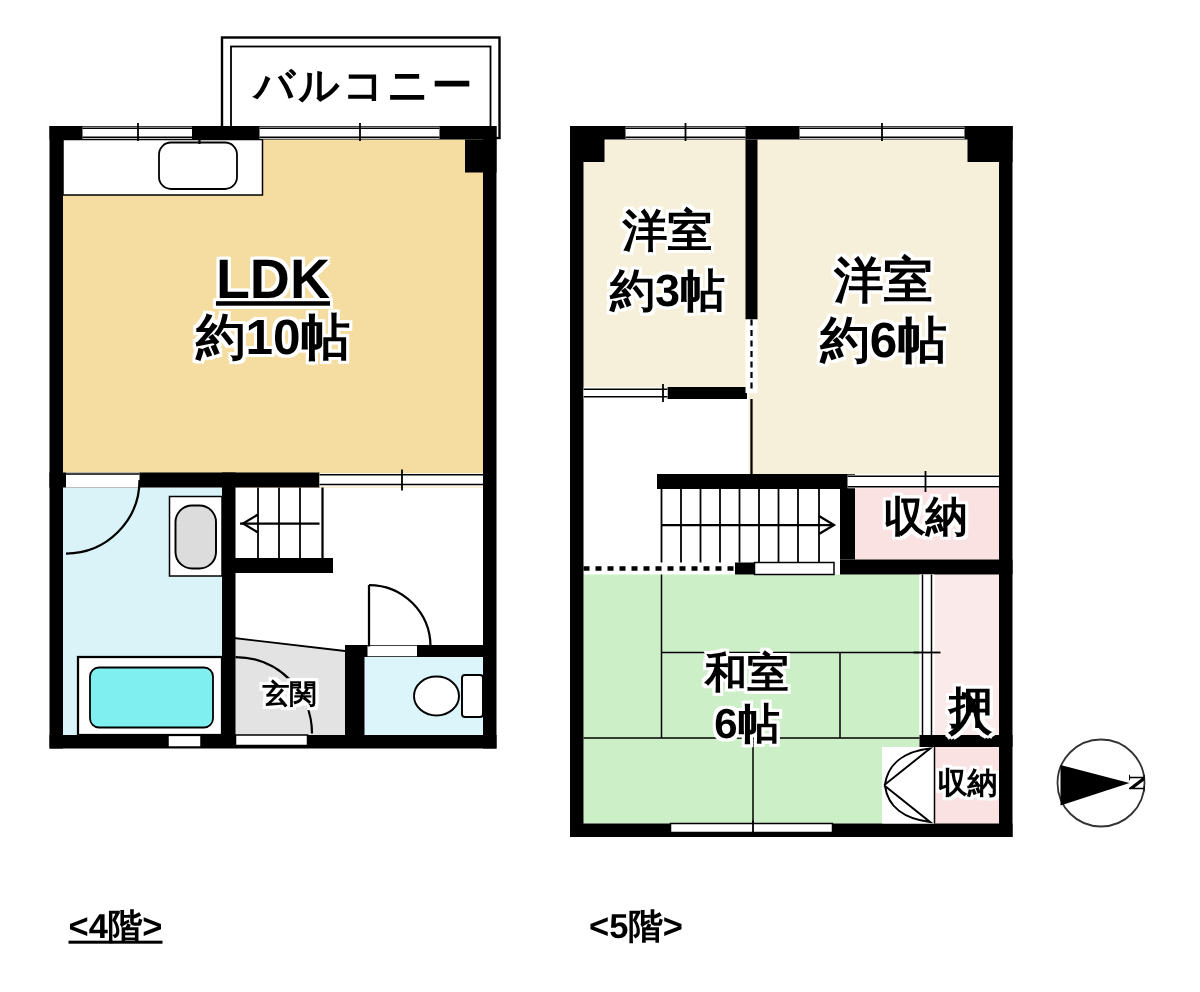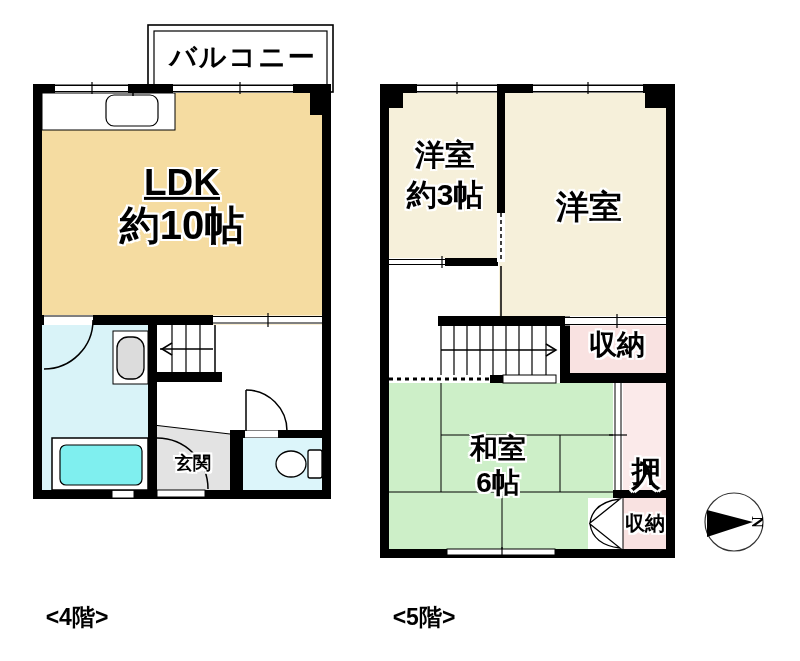--- a/index.html
+++ b/index.html
@@ -6,21 +6,21 @@
   body{width:800px;height:661px;position:relative;background:#ffffff;overflow:hidden;
        font-family:"Liberation Sans","DejaVu Sans",sans-serif;}
   #stage{position:absolute;left:0;top:0;width:800px;height:575px;}
   svg{position:absolute;left:0;top:0;}
   .label{position:absolute;transform:translate(-50%,-50%);font-weight:bold;color:#000;
          white-space:nowrap;text-align:center;line-height:1.12;
          text-shadow:-2px 0 0 #fff,2px 0 0 #fff,0 -2px 0 #fff,0 2px 0 #fff,
                      -2px -2px 0 #fff,2px -2px 0 #fff,-2px 2px 0 #fff,2px 2px 0 #fff;}
   .balcony-t{font-size:27px;letter-spacing:2px;}
   .ldk-1{font-size:37px;text-decoration:underline;}
-  .ldk-2{font-size:40px;}
+  .ldk-2{font-size:33px;}
   .w3{font-size:30px;line-height:40px;}
   .w6{font-size:33px;line-height:40px;}
   .wa{font-size:28px;line-height:34px;}
   .st-u{font-size:28px;}
   .st-l{font-size:20px;}
   .genkan-t{font-size:18px;}
   .oshiire-t{font-size:29px;writing-mode:vertical-rl;text-orientation:upright;line-height:1;letter-spacing:3px;}
   .floor-t{font-size:23px;text-shadow:none;}
   .north-t{font-size:16px;font-family:"Liberation Serif","DejaVu Serif",serif;
            transform:translate(-50%,-50%) rotate(90deg);text-shadow:none;}
@@ -248,30 +248,31 @@
 
   <div class="label genkan-t" style="left:193px;top:463px;">玄関</div>
 
   <div class="label w3" style="left:445px;top:175px;">
     <div>洋室</div>
     <div>約3帖</div>
   </div>
 
   <div class="label w6" style="left:589px;top:207px;">
     <div>洋室</div>
+    <div>約6帖</div>
   </div>
 
   <div class="label wa" style="left:498px;top:466px;">
     <div>和室</div>
     <div>6帖</div>
   </div>
 
   <div class="label st-u" style="left:617px;top:345px;">収納</div>
 
   <div class="label oshiire-t" style="left:646px;top:437px;">押入</div>
 
   <div class="label st-l" style="left:645px;top:523px;">収納</div>
 
-  <div class="label floor-t" style="left:77px;top:618px;">&lt;4階&gt;</div>
+  <div class="label floor-t" style="left:77px;top:618px;text-decoration:underline;">&lt;4階&gt;</div>
   <div class="label floor-t" style="left:424px;top:618px;">&lt;5階&gt;</div>
 
   <div class="label north-t" style="left:757px;top:522px;">N</div>
 </div>
 
 </body></html>

